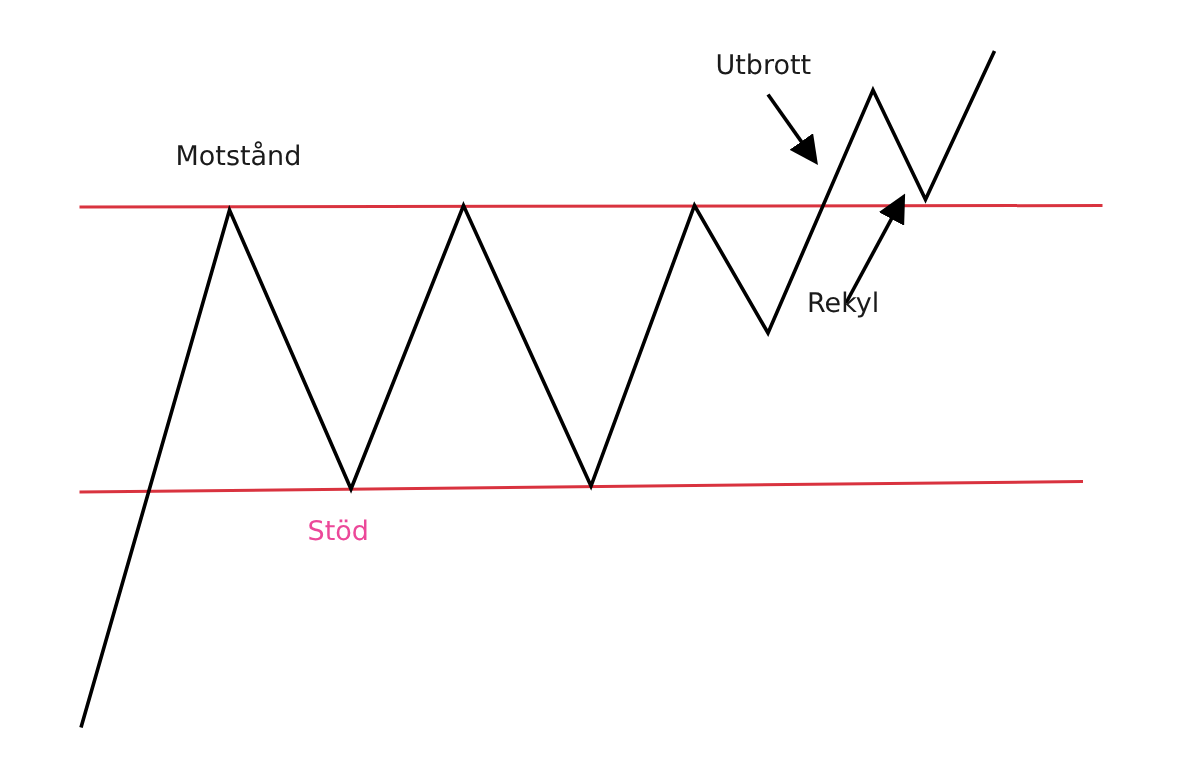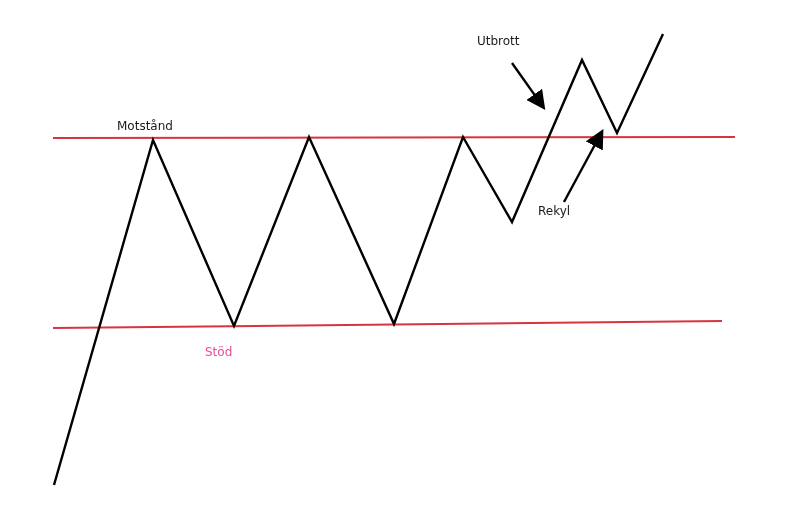--- a/index.html
+++ b/index.html
@@ -2,21 +2,21 @@
 <html><head>
   <meta charset="utf-8">
   <style>
     html, body { margin: 0; padding: 0; background: #ffffff; }
     body { width: 785px; height: 518px; overflow: hidden; position: relative; }
     #stage { position: absolute; left: 0; top: 0; width: 785px; height: 518px; }
     svg { position: absolute; left: 0; top: 0; }
     .label {
       position: absolute;
       font-family: "DejaVu Sans", sans-serif;
-      font-size: 12px;
+      font-size: 18px;
       color: #1a1a1a;
       white-space: nowrap;
       line-height: 1;
     }
   </style>
 </head>
 <body>
 
 <div id="stage">
   <svg id="diagram-svg" width="785" height="518" viewBox="0 0 785 518">
@@ -25,17 +25,17 @@
         <path d="M0,0 L8,4 L0,8 Z" fill="#000000"></path>
       </marker>
     </defs>
     <line id="resistance-line" stroke-width="2" x1="53" y1="138" x2="735" y2="137" stroke="#d9333f"></line>
     <line id="support-line" stroke-width="2" x1="53" y1="328" x2="722" y2="321" stroke="#d9333f"></line>
     <polyline id="price-line" fill="none" stroke-width="2.4" stroke-linejoin="miter" points="54,485 153,140 234,326 309,137 394,324 463,137 512,222 582,60 617,133 663,34" stroke="#000000"></polyline>
     <line id="breakout-arrow" stroke="#000" stroke-width="2.4" marker-end="url(#arrowhead)" x1="512" y1="63" x2="542.531895955318" y2="106.10385311339007"></line>
     <line id="pullback-arrow" stroke="#000" stroke-width="2.4" marker-end="url(#arrowhead)" x1="564" y1="202" x2="601.1468977938072" y2="133.27823908145677"></line>
   </svg>
 
-  <div class="label" id="lbl-0" style="left: 117px; top: 120px; color: rgb(26, 26, 26);">Motstånd</div>
+  <div class="label" id="lbl-0" style="left: 117px; top: 96px; color: rgb(26, 26, 26);">Motstånd</div>
   <div class="label" id="lbl-1" style="left: 205px; top: 346px; color: #ec4899;">Stöd</div>
   <div class="label" id="lbl-2" style="left: 477px; top: 35px; color: rgb(26, 26, 26);">Utbrott</div>
-  <div class="label" id="lbl-3" style="left: 538px; top: 205px; color: rgb(26, 26, 26);">Rekyl</div>
+  <div class="label" id="lbl-3" style="left: 538px; top: 194px; color: rgb(26, 26, 26);">Rekyl</div>
 </div>
 
 </body></html>

